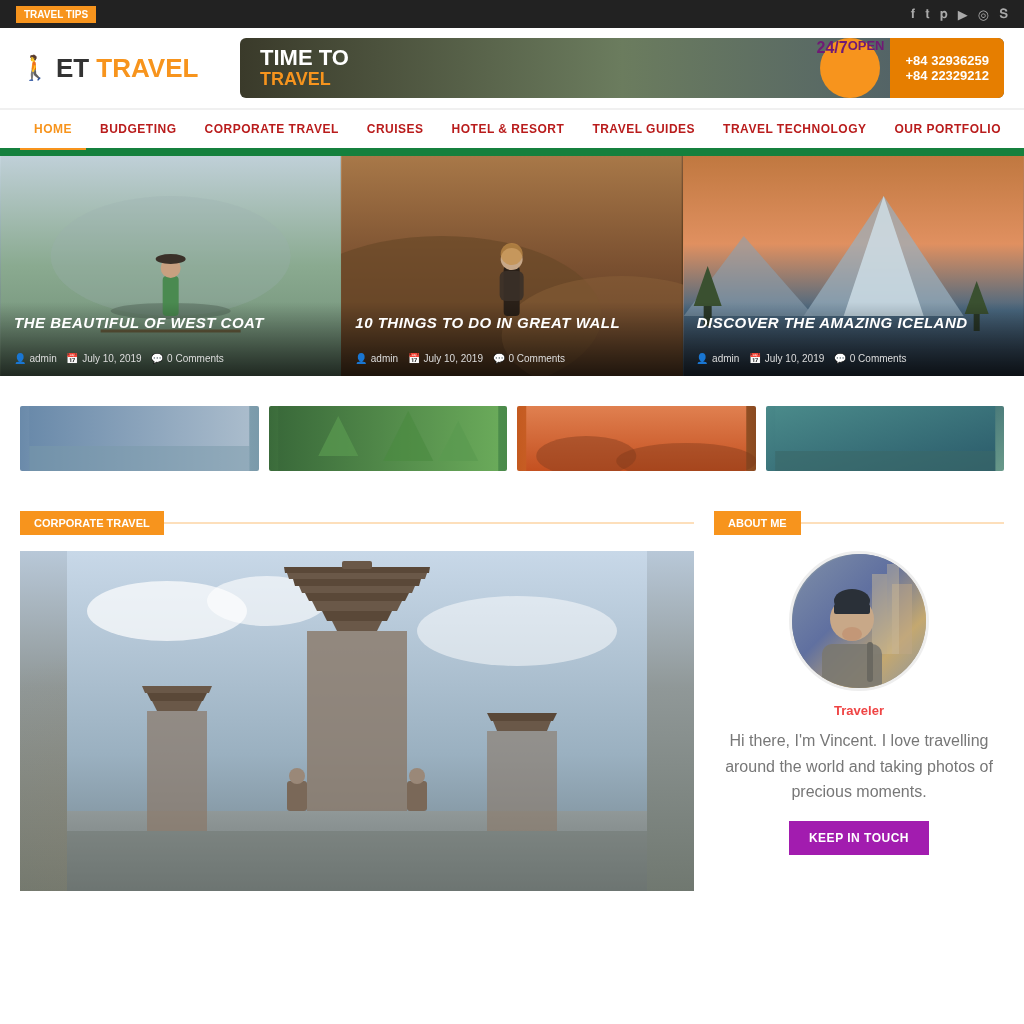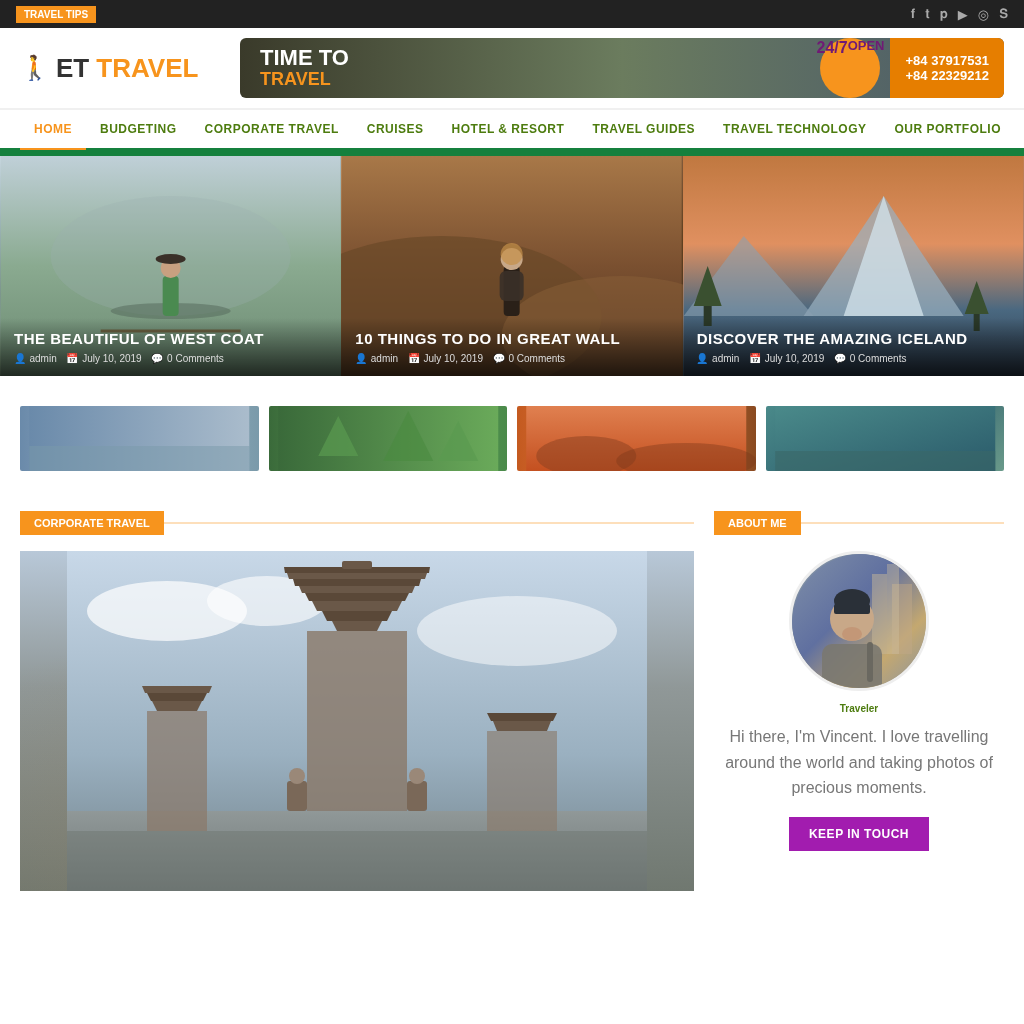--- a/index.html
+++ b/index.html
@@ -119,21 +119,21 @@
       border-bottom: 8px solid #15803d;
       padding: 0 20px;
       display: flex;
       gap: 0;
     }
     .nav-item {
       padding: 12px 14px;
       font-size: 12px;
       font-weight: bold;
       text-transform: uppercase;
-      color: #4d7c0f;
+      color: #b91c1c;
       cursor: pointer;
       letter-spacing: 0.5px;
       white-space: nowrap;
     }
     .nav-item.active {
       color: #f7941d;
       border-bottom: 2px solid #f7941d;
       margin-bottom: -2px;
     }
 
@@ -170,22 +170,23 @@
       left: 0;
       right: 0;
       padding: 12px 14px;
       background: linear-gradient(transparent, rgba(0,0,0,0.7));
     }
     .hero-title {
       color: #fff;
       font-size: 15px;
       font-weight: bold;
       text-transform: uppercase;
-      margin-bottom: 6px;
+      margin-bottom: 22px;
       letter-spacing: 0.5px;
+      font-style: italic;
     }
     .hero-meta {
       display: flex;
       gap: 10px;
       color: #ddd;
       font-size: 10px;
       align-items: center;
     }
     .hero-meta span { display: flex; align-items: center; gap: 3px; }
 
@@ -264,23 +265,23 @@
     .avatar-circle {
       width: 140px;
       height: 140px;
       border-radius: 50%;
       background: linear-gradient(135deg, #8a9ab0 0%, #6a7a90 40%, #c4a870 70%, #8a9ab0 100%);
       margin: 0 auto 12px;
       overflow: hidden;
       border: 3px solid #eee;
     }
     .traveler-label {
-      font-size: 10px;
-      font-weight: bold;
-      color: #4d7c0f;
+      font-size: 13px;
+      font-weight: bold;
+      color: #ef4444;
       margin-bottom: 10px;
     }
     .about-text {
       font-size: 16px;
       color: #777;
       line-height: 1.6;
       margin-bottom: 16px;
       text-align: center;
       padding: 0 10px;
     }
@@ -322,21 +323,21 @@
     <div class="banner-text">
       <div class="time-to">TIME TO</div>
       <div class="travel">TRAVEL</div>
     </div>
     <div style="flex:1"></div>
     <div class="banner-open">
       <span class="hours">24/7</span>
       <span>OPEN</span>
     </div>
     <div class="banner-phones">
-      <span>+84 37917531</span>
+      <span>+84 32936259</span>
       <span>+84 22329212</span>
     </div>
   </div>
 </div>
 
 <nav class="nav">
   <span class="nav-item active">HOME</span>
   <span class="nav-item">BUDGETING</span>
   <span class="nav-item">CORPORATE TRAVEL</span>
   <span class="nav-item">CRUISES</span>

